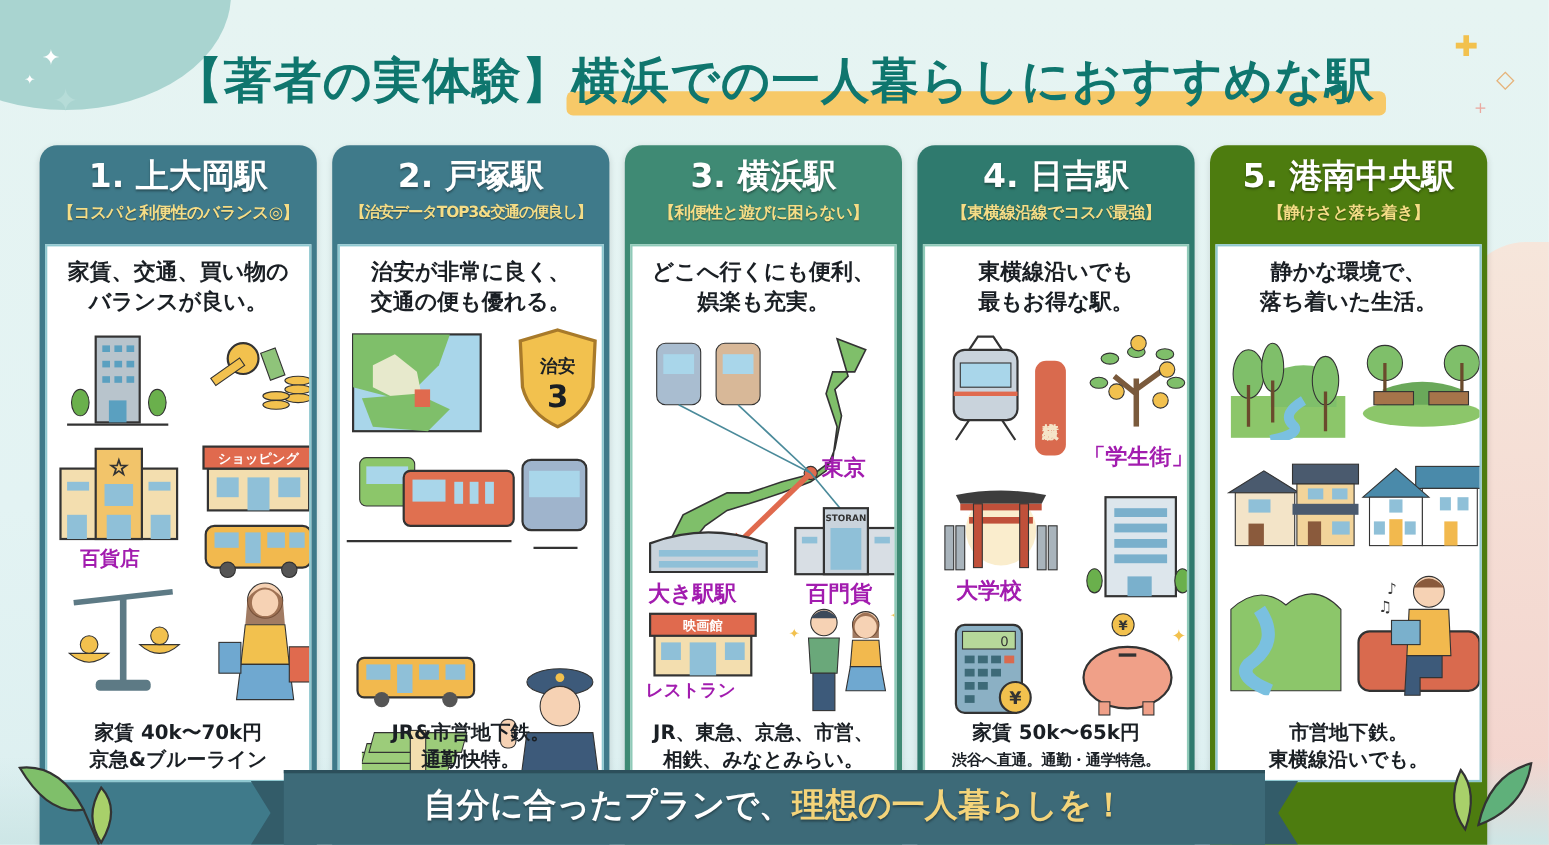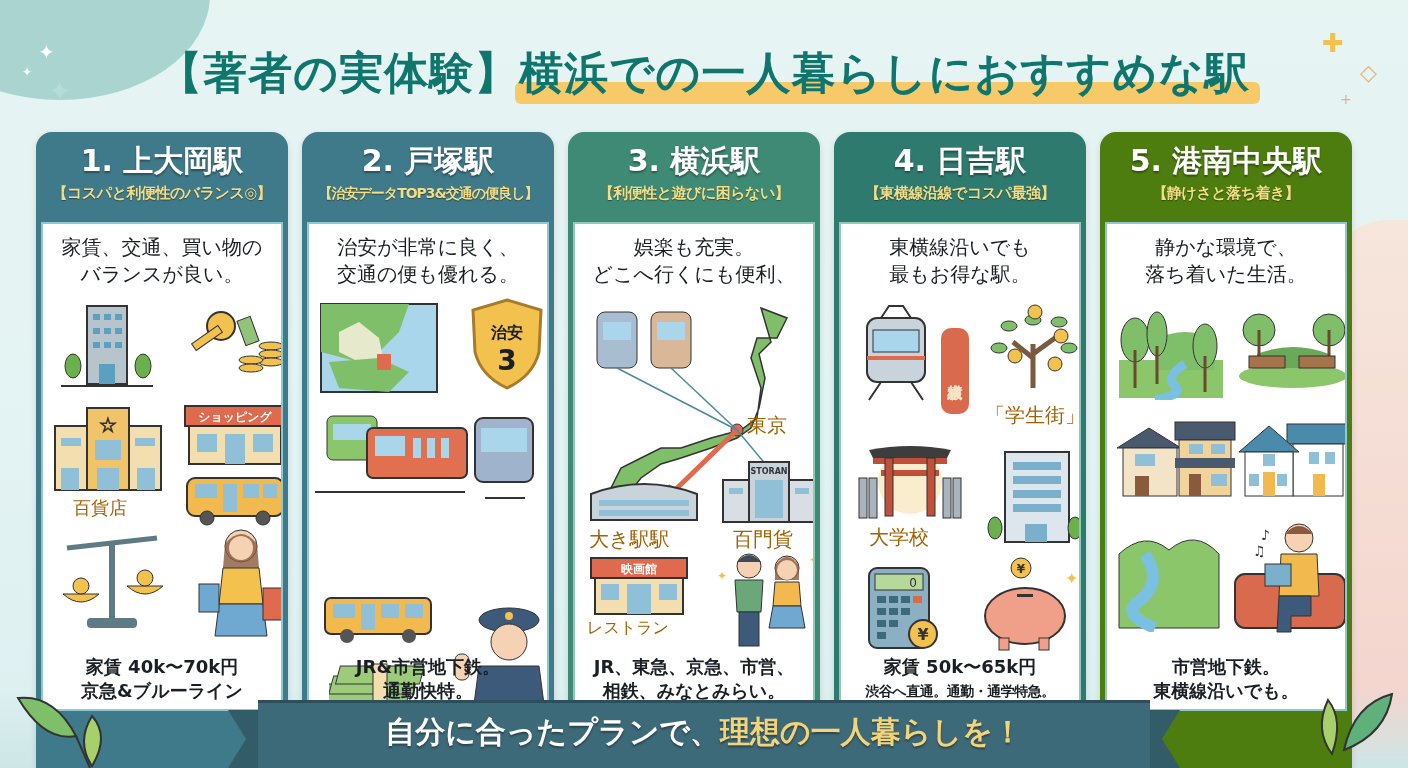--- a/index.html
+++ b/index.html
@@ -13,25 +13,25 @@
 .title{display:inline-block;font-size:44px;font-weight:bold;letter-spacing:1px;color:#0f766e;position:relative}
 .title .hl{position:relative;z-index:1}
 .title .hl::after{content:"";position:absolute;left:-4px;right:-10px;bottom:-6px;height:22px;background:#f7c968;border-radius:6px;z-index:-1}
 .deco{position:absolute;font-size:22px;line-height:1}
 .cards{position:absolute;left:36px;top:132px;display:flex;gap:14px}
 .card{width:252px;height:700px;border-radius:16px;padding:0 5px 5px 5px;position:relative;box-shadow:0 2px 6px rgba(0,0,0,.12)}
 .card-head{height:90px;text-align:center;padding-top:10px}
 .card-title{color:#fff;font-weight:bold;font-size:30px;line-height:38px;text-shadow:0 2px 2px rgba(0,0,0,.35)}
 .card-tag{color:#f5dd86;font-weight:bold;font-size:15px;line-height:26px;white-space:nowrap;letter-spacing:-.5px;text-shadow:0 1px 1px rgba(0,0,0,.4)}
 .card-body{background:#fff;height:489px;border:2px solid #8fc8d0;position:relative;overflow:hidden}
-.card-desc{text-align:center;font-weight:normal;font-size:20px;line-height:27px;padding-top:10px;color:#1a1f24}
+.card-desc{text-align:center;font-weight:bold;font-size:20px;line-height:27px;padding-top:10px;color:#1a1f24}
 .card-foot{position:absolute;left:0;right:0;bottom:6px;text-align:center;font-weight:bold;font-size:18px;line-height:24px;color:#1a1f24}
 .card-foot .small{font-size:14px;letter-spacing:-.5px}
 .ill{position:absolute}
-.lbl{position:absolute;font-weight:normal;font-size:18px;color:#a16207;white-space:nowrap}
+.lbl{position:absolute;font-weight:bold;font-size:18px;color:#a21caf;white-space:nowrap}
 .banner{position:absolute;left:228px;top:700px;width:952px;height:72px}
 .banner-main{position:absolute;left:30px;right:30px;top:0;bottom:0;background:#3d6a78;border-top:3px solid #2c4f5b}
 .banner-tail-l{position:absolute;left:0;top:10px;width:60px;height:58px;background:#335c69;clip-path:polygon(0 0,100% 0,100% 100%,0 100%,30% 50%)}
 .banner-tail-r{position:absolute;right:0;top:10px;width:60px;height:58px;background:#335c69;clip-path:polygon(0 0,100% 0,70% 50%,100% 100%,0 100%)}
 .banner-text{position:absolute;left:0;right:0;top:12px;text-align:center;font-weight:bold;font-size:30px;color:#fff;text-shadow:0 2px 2px rgba(0,0,0,.35)}
 .banner-text .gold{color:#f4d47a}
 .leaf{position:absolute}
 </style>
 </head>
 <body>
@@ -224,22 +224,22 @@
     </div>
   </div>
 
   <div class="card" style="background:#3f8a74">
     <div class="card-head">
       <div class="card-title">3. 横浜駅</div>
       <div class="card-tag">【利便性と遊びに困らない】</div>
     </div>
     <div class="card-body" style="border-color:#8fcab8">
       <div class="card-desc">
+        <div>どこへ行くにも便利、</div>
         <div>娯楽も充実。</div>
-        <div>どこへ行くにも便利、</div>
       </div>
       <svg class="ill" style="left:6px;top:74px" width="240" height="230">
         <g fill="#a9bdd0" stroke="#333">
             <rect x="16" y="14" width="40" height="56" rx="8"></rect>
             <rect x="70" y="14" width="40" height="56" rx="8" fill="#d8b898"></rect>
           </g>
         <g fill="#a9d6ea">
             <rect x="22" y="24" width="28" height="18"></rect>
             <rect x="76" y="24" width="28" height="18"></rect>
           </g>

